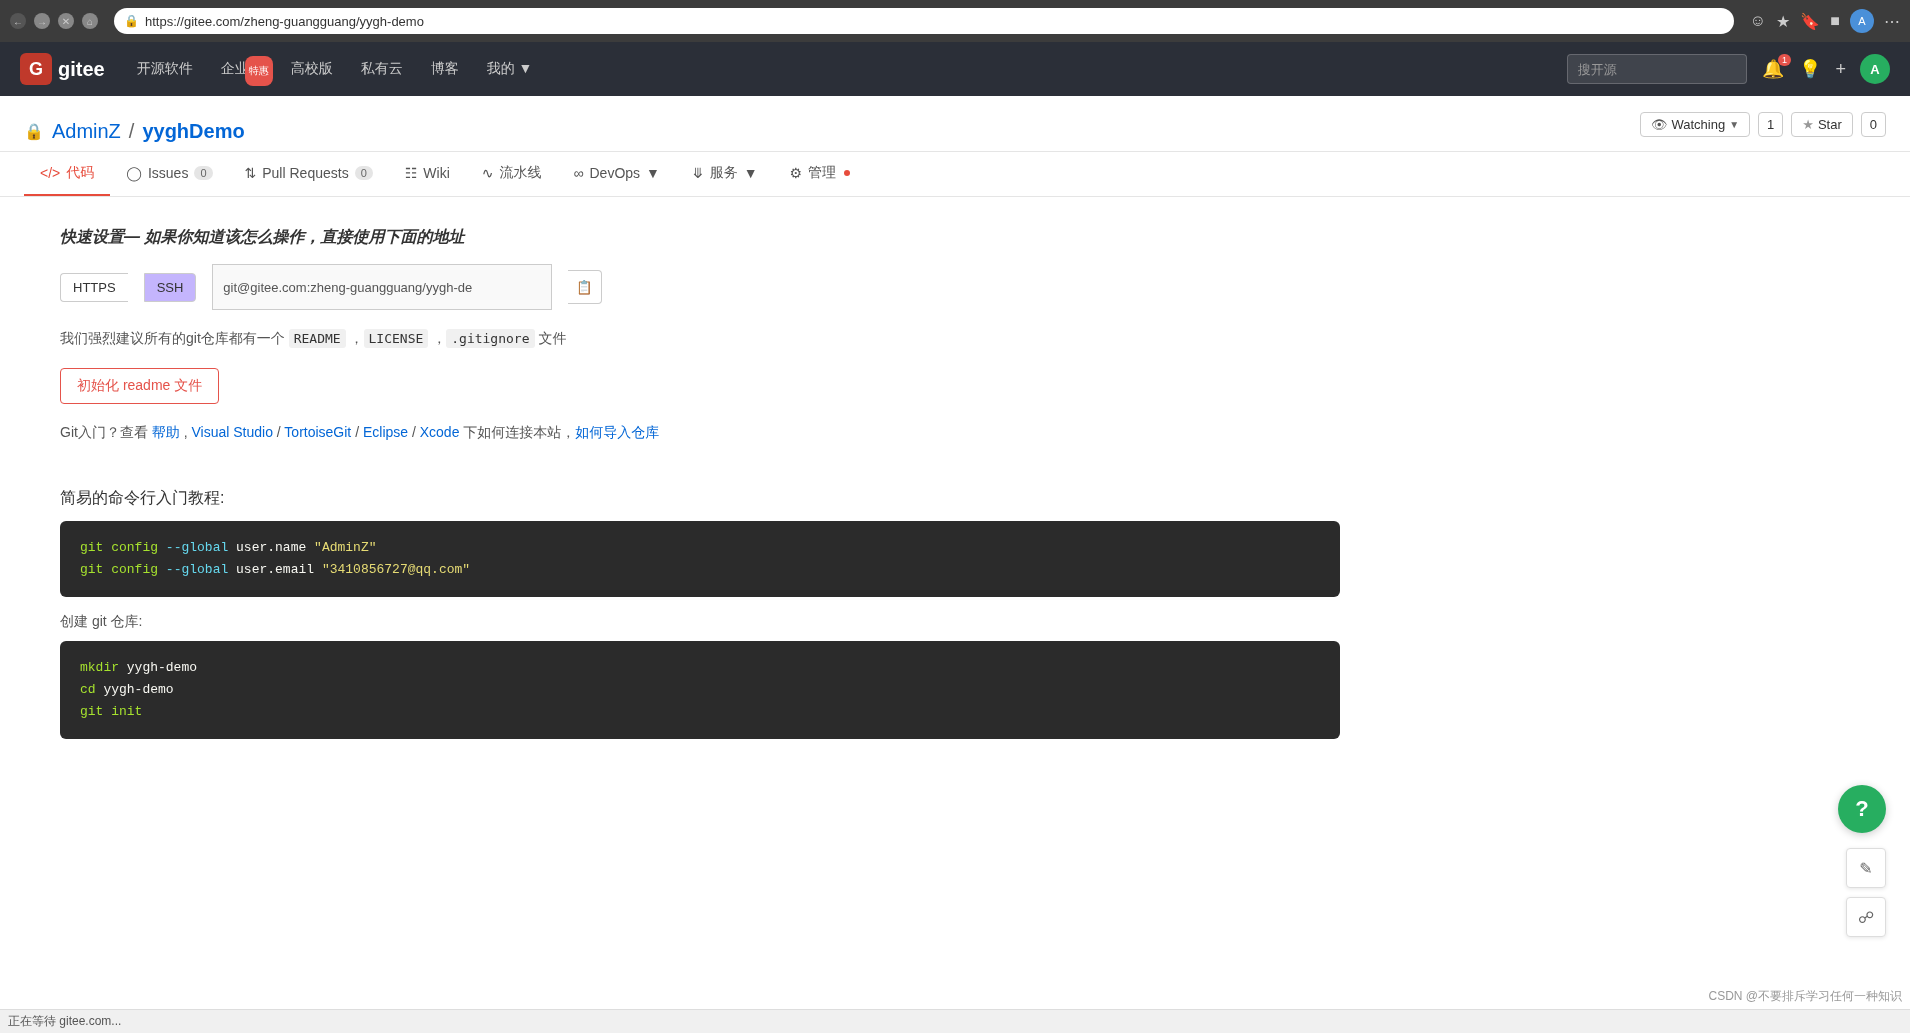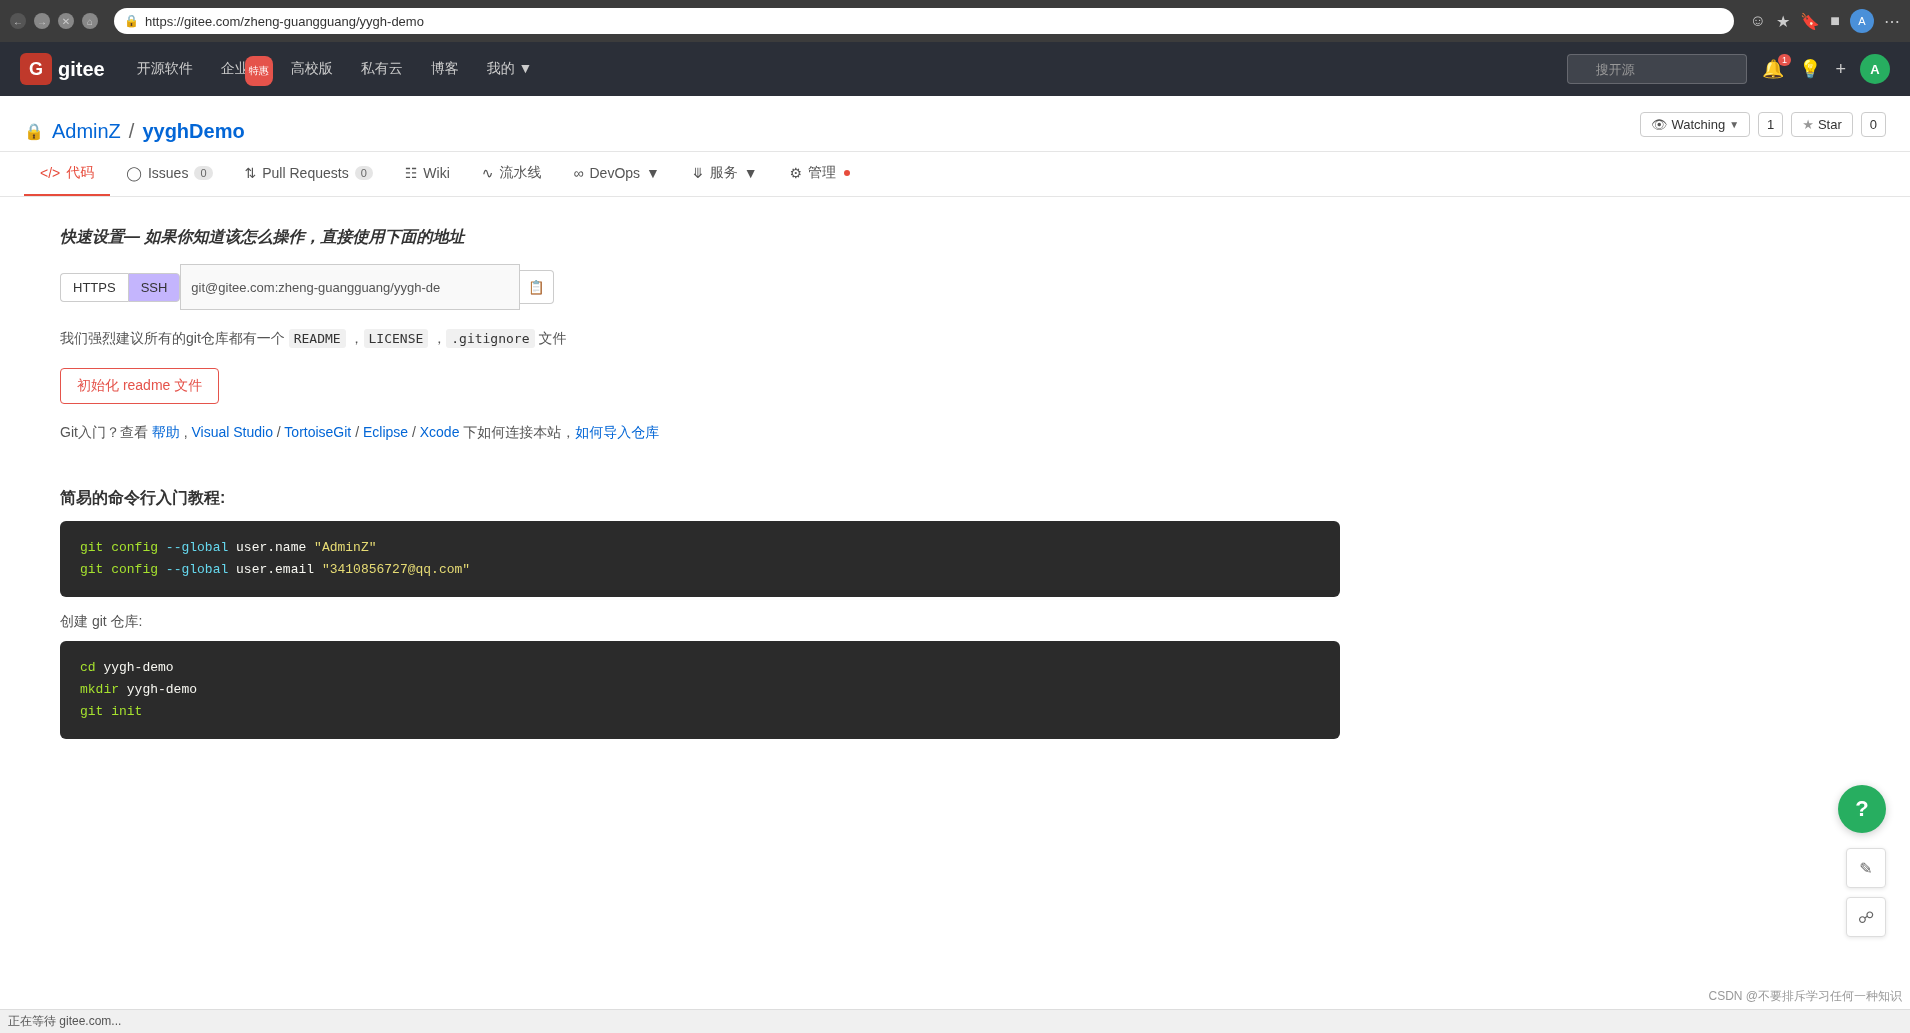--- a/index.html
+++ b/index.html
@@ -87,21 +87,21 @@
       border-radius: 8px;
       position: absolute;
       top: 2px;
       right: 2px;
     }
     .nav-search {
       background: rgba(255,255,255,0.1);
       border: 1px solid rgba(255,255,255,0.2);
       border-radius: 4px;
       height: 30px;
-      padding: 0 28px;
+      padding: 0 10px;
       color: #f0abfc;
       font-size: 13px;
       width: 180px;
       outline: none;
     }
     .nav-search::placeholder { color: #999; }
     .nav-right {
       display: flex;
       align-items: center;
       gap: 14px;
@@ -255,21 +255,21 @@
       font-size: 16px;
       font-weight: 600;
       color: #333;
       margin-bottom: 16px;
       font-style: italic;
     }
 
     .url-row {
       display: flex;
       align-items: center;
-      gap: 0;
+      gap: 16px;
       margin-bottom: 20px;
     }
     .btn-https {
       border: 1px solid #ccc;
       background: white;
       padding: 6px 12px;
       cursor: pointer;
       font-size: 13px;
       color: #333;
       border-radius: 4px 0 0 4px;
@@ -338,21 +338,21 @@
       font-size: 14px;
       margin-bottom: 46px;
     }
     .git-help-links a {
       color: #0366d6;
       text-decoration: none;
     }
 
     .section-title {
       font-size: 16px;
-      font-weight: 700;
+      font-weight: 400;
       color: #333;
       margin-bottom: 12px;
     }
     .section-subtitle {
       color: #555;
       font-size: 14px;
       margin-bottom: 10px;
     }
 
     .code-block {
@@ -609,22 +609,22 @@
     </div>
 
     <div>
       <p class="section-title">简易的命令行入门教程:</p>
       <div class="code-block">
         <div><span style="color:#a6e22e;">git config</span> <span style="color:#66d9ef;">--global</span> user.name <span style="color:#e6db74;">"AdminZ"</span></div>
         <div><span style="color:#a6e22e;">git config</span> <span style="color:#66d9ef;">--global</span> user.email <span style="color:#e6db74;">"3410856727@qq.com"</span></div>
       </div>
       <p class="section-subtitle">创建 git 仓库:</p>
       <div class="code-block">
+        <div><span style="color:#a6e22e;">mkdir</span> yygh-demo</div>
         <div><span style="color:#a6e22e;">cd</span> yygh-demo</div>
-        <div><span style="color:#a6e22e;">mkdir</span> yygh-demo</div>
         <div><span style="color:#a6e22e;">git init</span></div>
       </div>
     </div>
 
   </div>
 </div>
 
 <div class="float-help">?</div>
 <div class="float-edit">✎</div>
 <div class="float-chat">☍</div>

